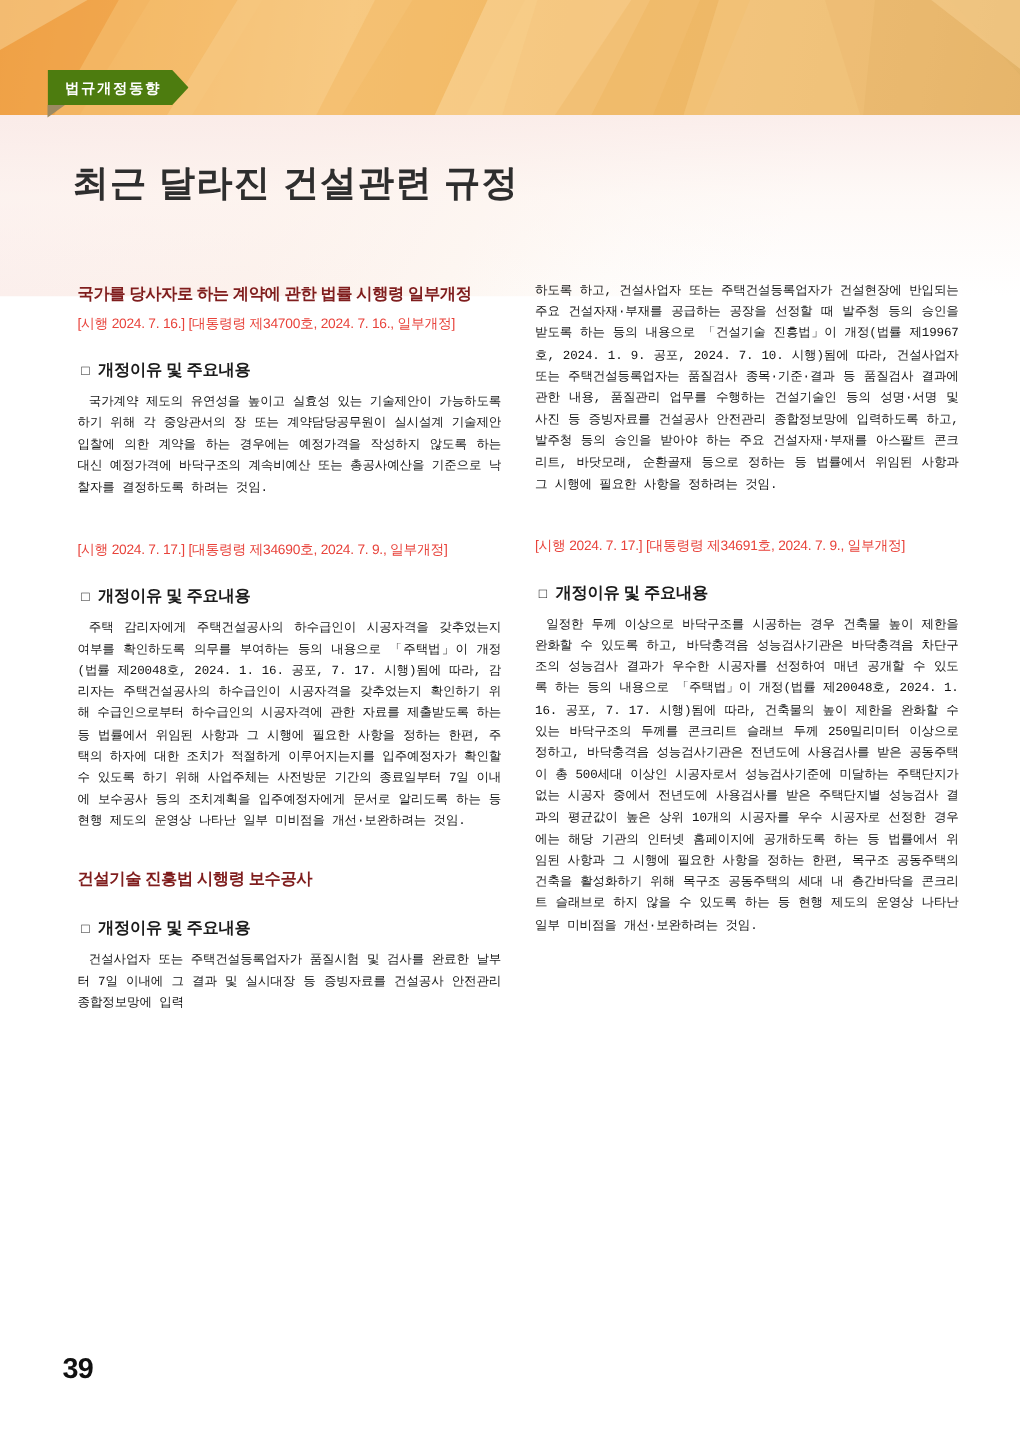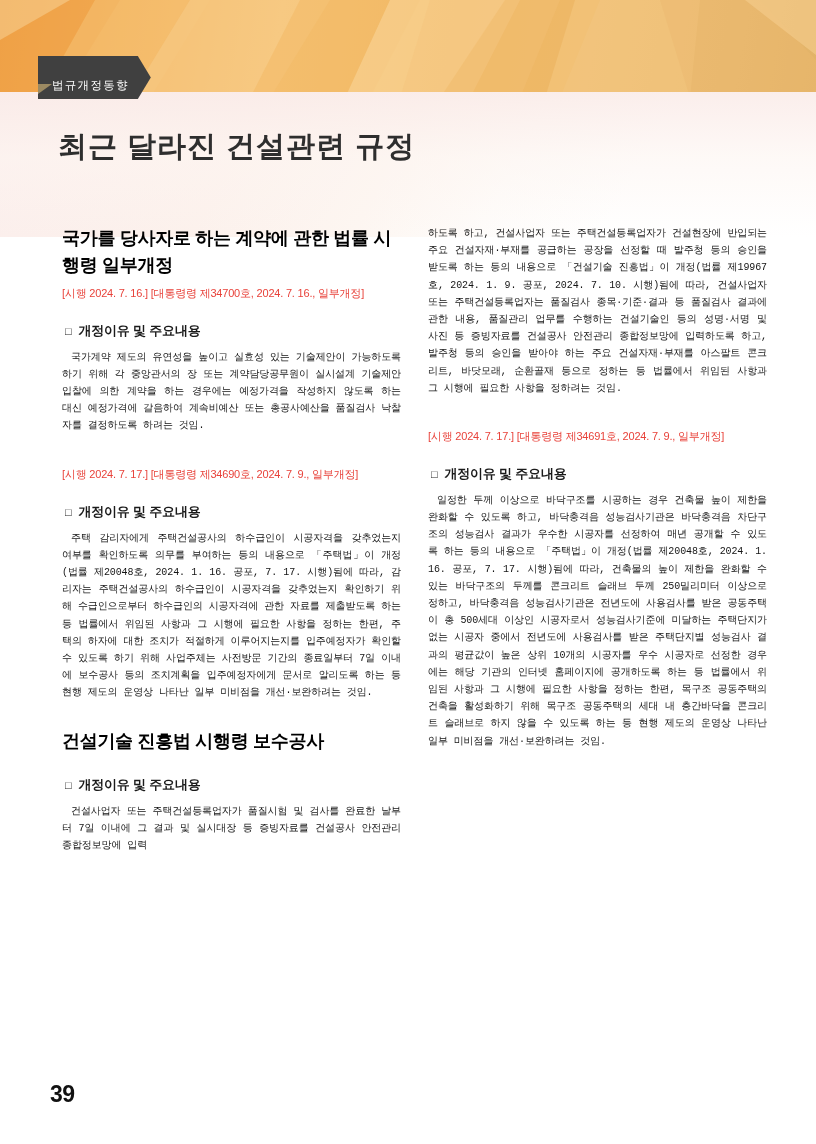--- a/index.html
+++ b/index.html
@@ -44,27 +44,27 @@
   .badge-wrap {
     position: absolute;
     left: 38px;
     top: 56px;
     height: 32px;
     z-index: 6;
   }
   .badge {
     position: relative;
     height: 28px;
-    padding: 15px 22px 0 14px;
+    padding: 0 22px 0 14px;
     display: flex;
     align-items: center;
-    background: #404040;
+    background: #4d7c0f;
     color: #ffffff;
     font-size: 11.5px;
-    font-weight: normal;
+    font-weight: bold;
     letter-spacing: 1.3px;
     clip-path: polygon(0 0, calc(100% - 13px) 0, 100% 50%, calc(100% - 13px) 100%, 0 100%);
   }
   .badge-tail {
     position: absolute;
     left: 0px;
     top: 28px;
     width: 0; height: 0;
     border-left: 14px solid #9c8a62;
     border-bottom: 10px solid transparent;
@@ -93,23 +93,23 @@
   }
   .col {
     position: absolute;
     top: 0;
     width: 340px;
   }
   .col-left  { left: 62px; }
   .col-right { left: 428px; }
 
   .sec-title {
-    font-size: 18px;
-    font-weight: bold;
-    color: #000000;
+    font-size: 13px;
+    font-weight: bold;
+    color: #7f1d1d;
     line-height: 1.52;
     letter-spacing: -0.3px;
     margin: 0;
   }
   .sec-meta {
     font-size: 11px;
     color: #e8423a;
     letter-spacing: -0.2px;
     margin: 6px 0 0 0;
     white-space: nowrap;
@@ -187,21 +187,21 @@
 
   <div class="col col-left">
 
     <div>
       <h2 class="sec-title">국가를 당사자로 하는 계약에 관한 법률 시행령 일부개정</h2>
       <p class="sec-meta">[시행 2024. 7. 16.] [대통령령 제34700호, 2024. 7. 16., 일부개정]</p>
       <div class="sub-head">
         <span class="bullet">□</span>
         <span>개정이유 및 주요내용</span>
       </div>
-      <p class="body-par">국가계약 제도의 유연성을 높이고 실효성 있는 기술제안이 가능하도록 하기 위해 각 중앙관서의 장 또는 계약담당공무원이 실시설계 기술제안입찰에 의한 계약을 하는 경우에는 예정가격을 작성하지 않도록 하는 대신 예정가격에 갈음하여 계속비예산 또는 총공사예산을 품질검사 낙찰자를 결정하도록 하려는 것임.</p>
+      <p class="body-par">국가계약 제도의 유연성을 높이고 실효성 있는 기술제안이 가능하도록 하기 위해 각 중앙관서의 장 또는 계약담당공무원이 실시설계 기술제안입찰에 의한 계약을 하는 경우에는 예정가격을 작성하지 않도록 하는 대신 예정가격에 바닥구조의 계속비예산 또는 총공사예산을 기준으로 낙찰자를 결정하도록 하려는 것임.</p>
     </div>
 
     <div class="gap-lg"></div>
 
     <div>
       <p class="sec-meta">[시행 2024. 7. 17.] [대통령령 제34690호, 2024. 7. 9., 일부개정]</p>
       <div class="sub-head">
         <span class="bullet">□</span>
         <span>개정이유 및 주요내용</span>
       </div>

